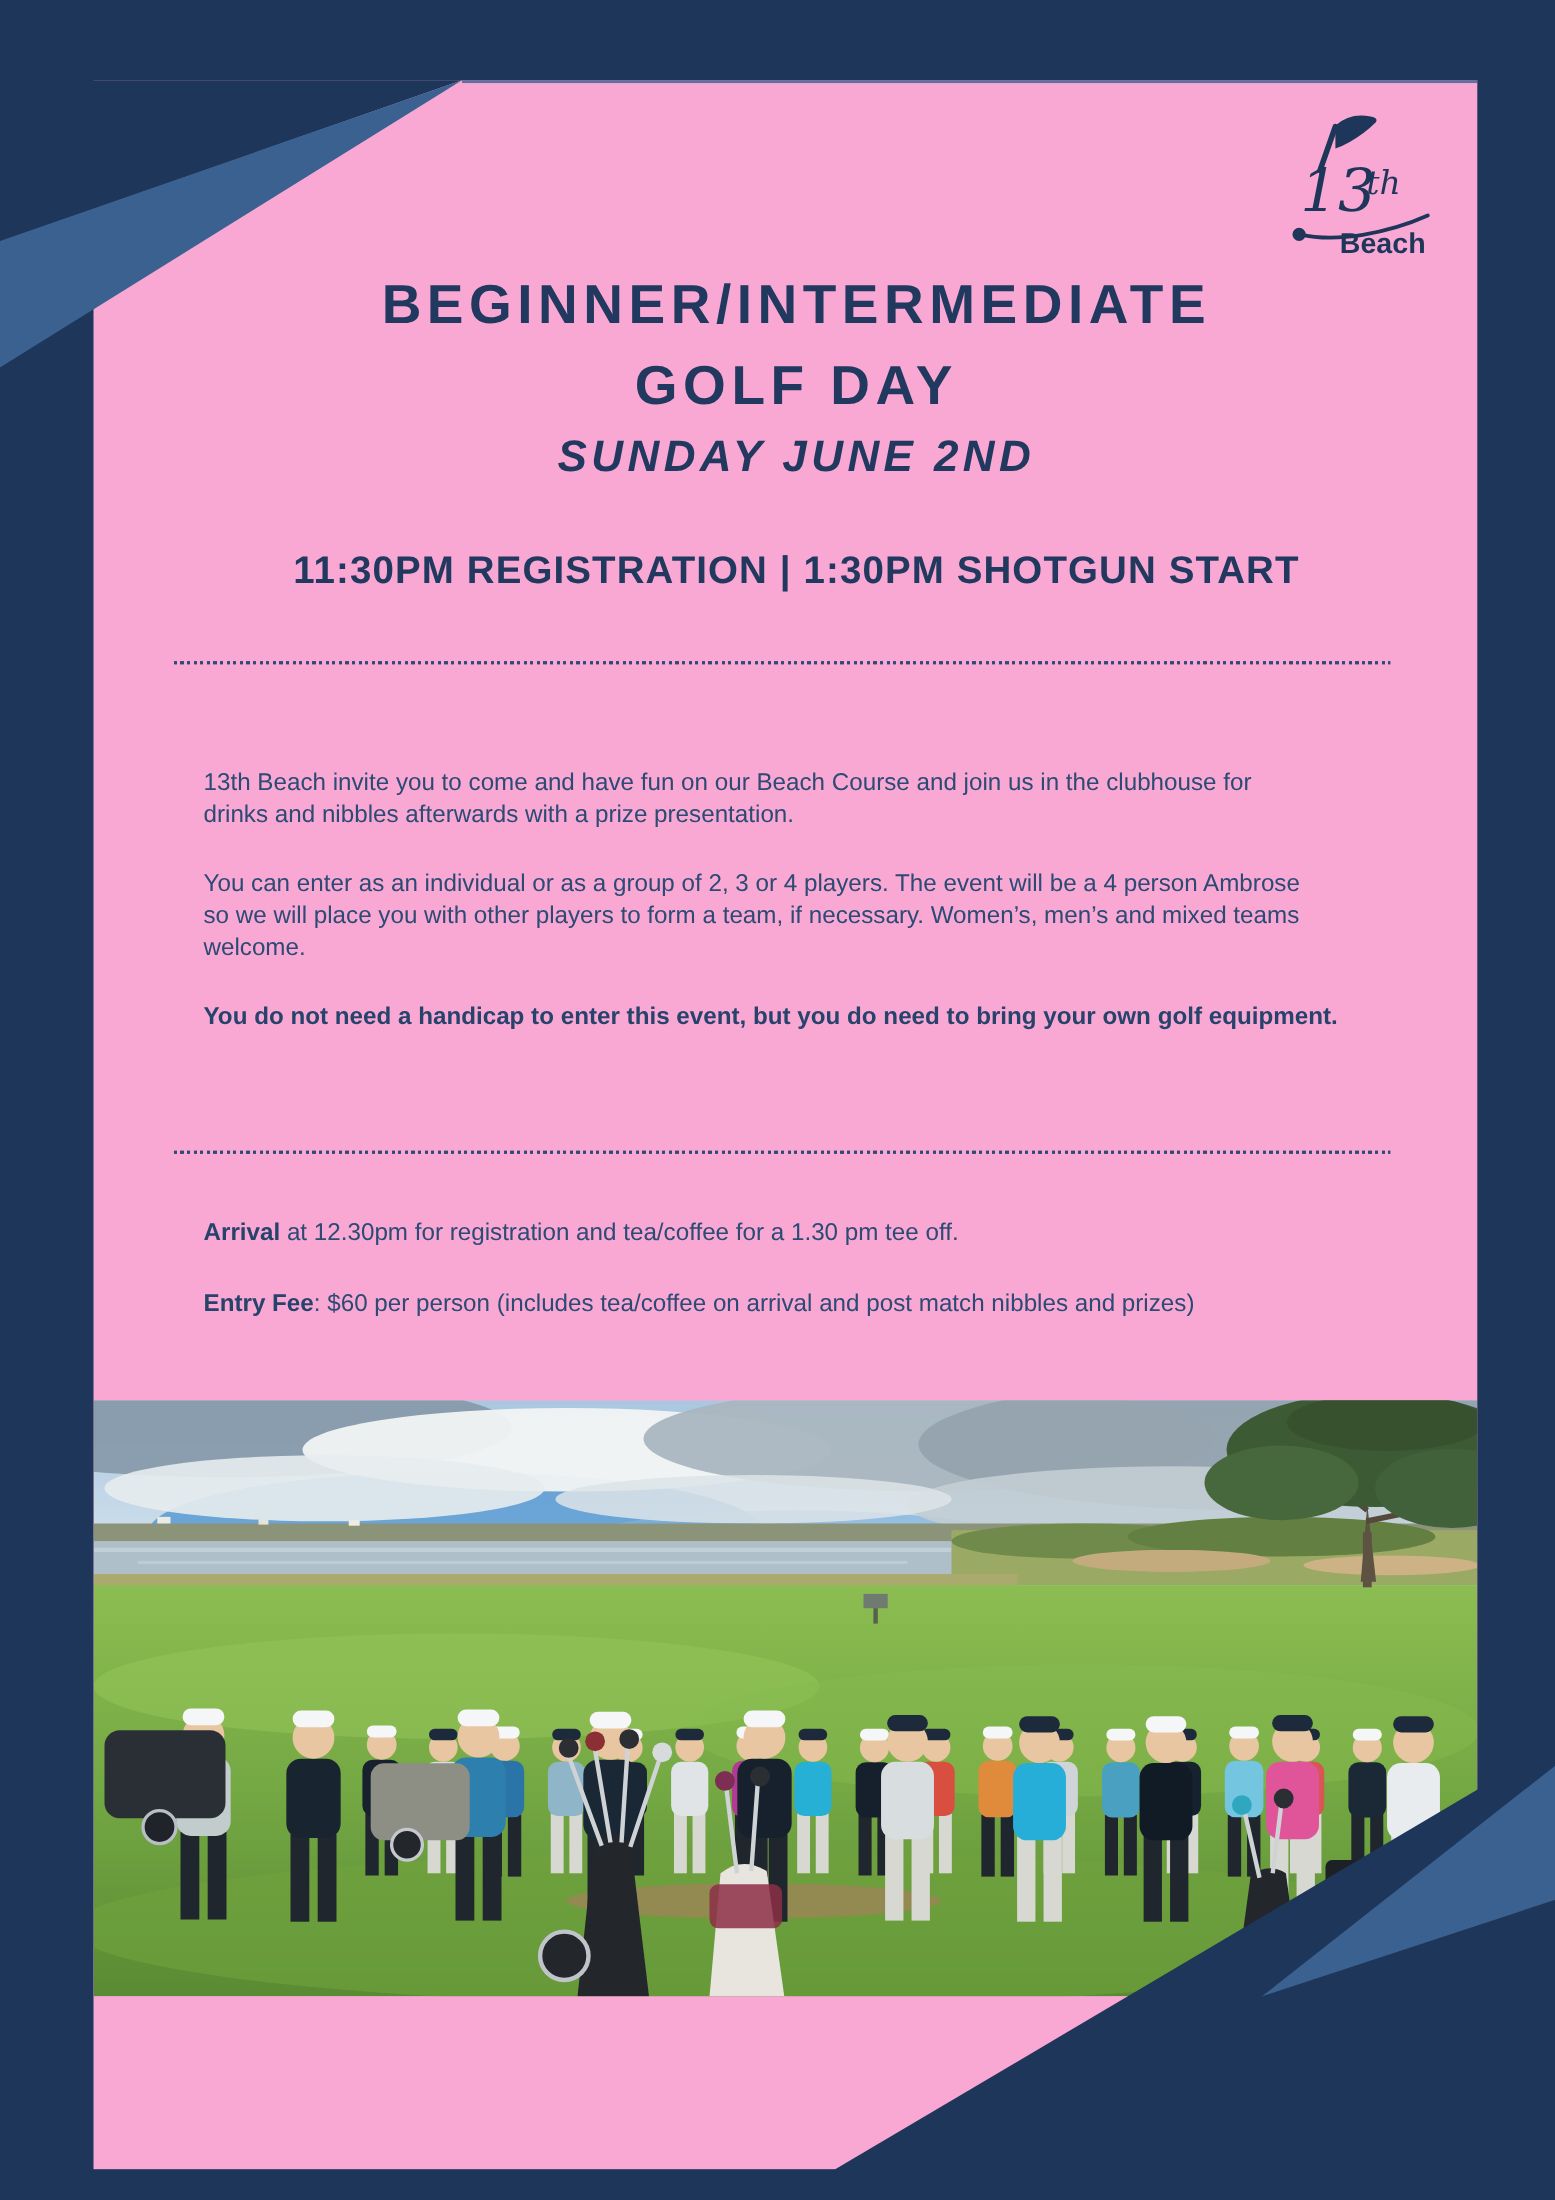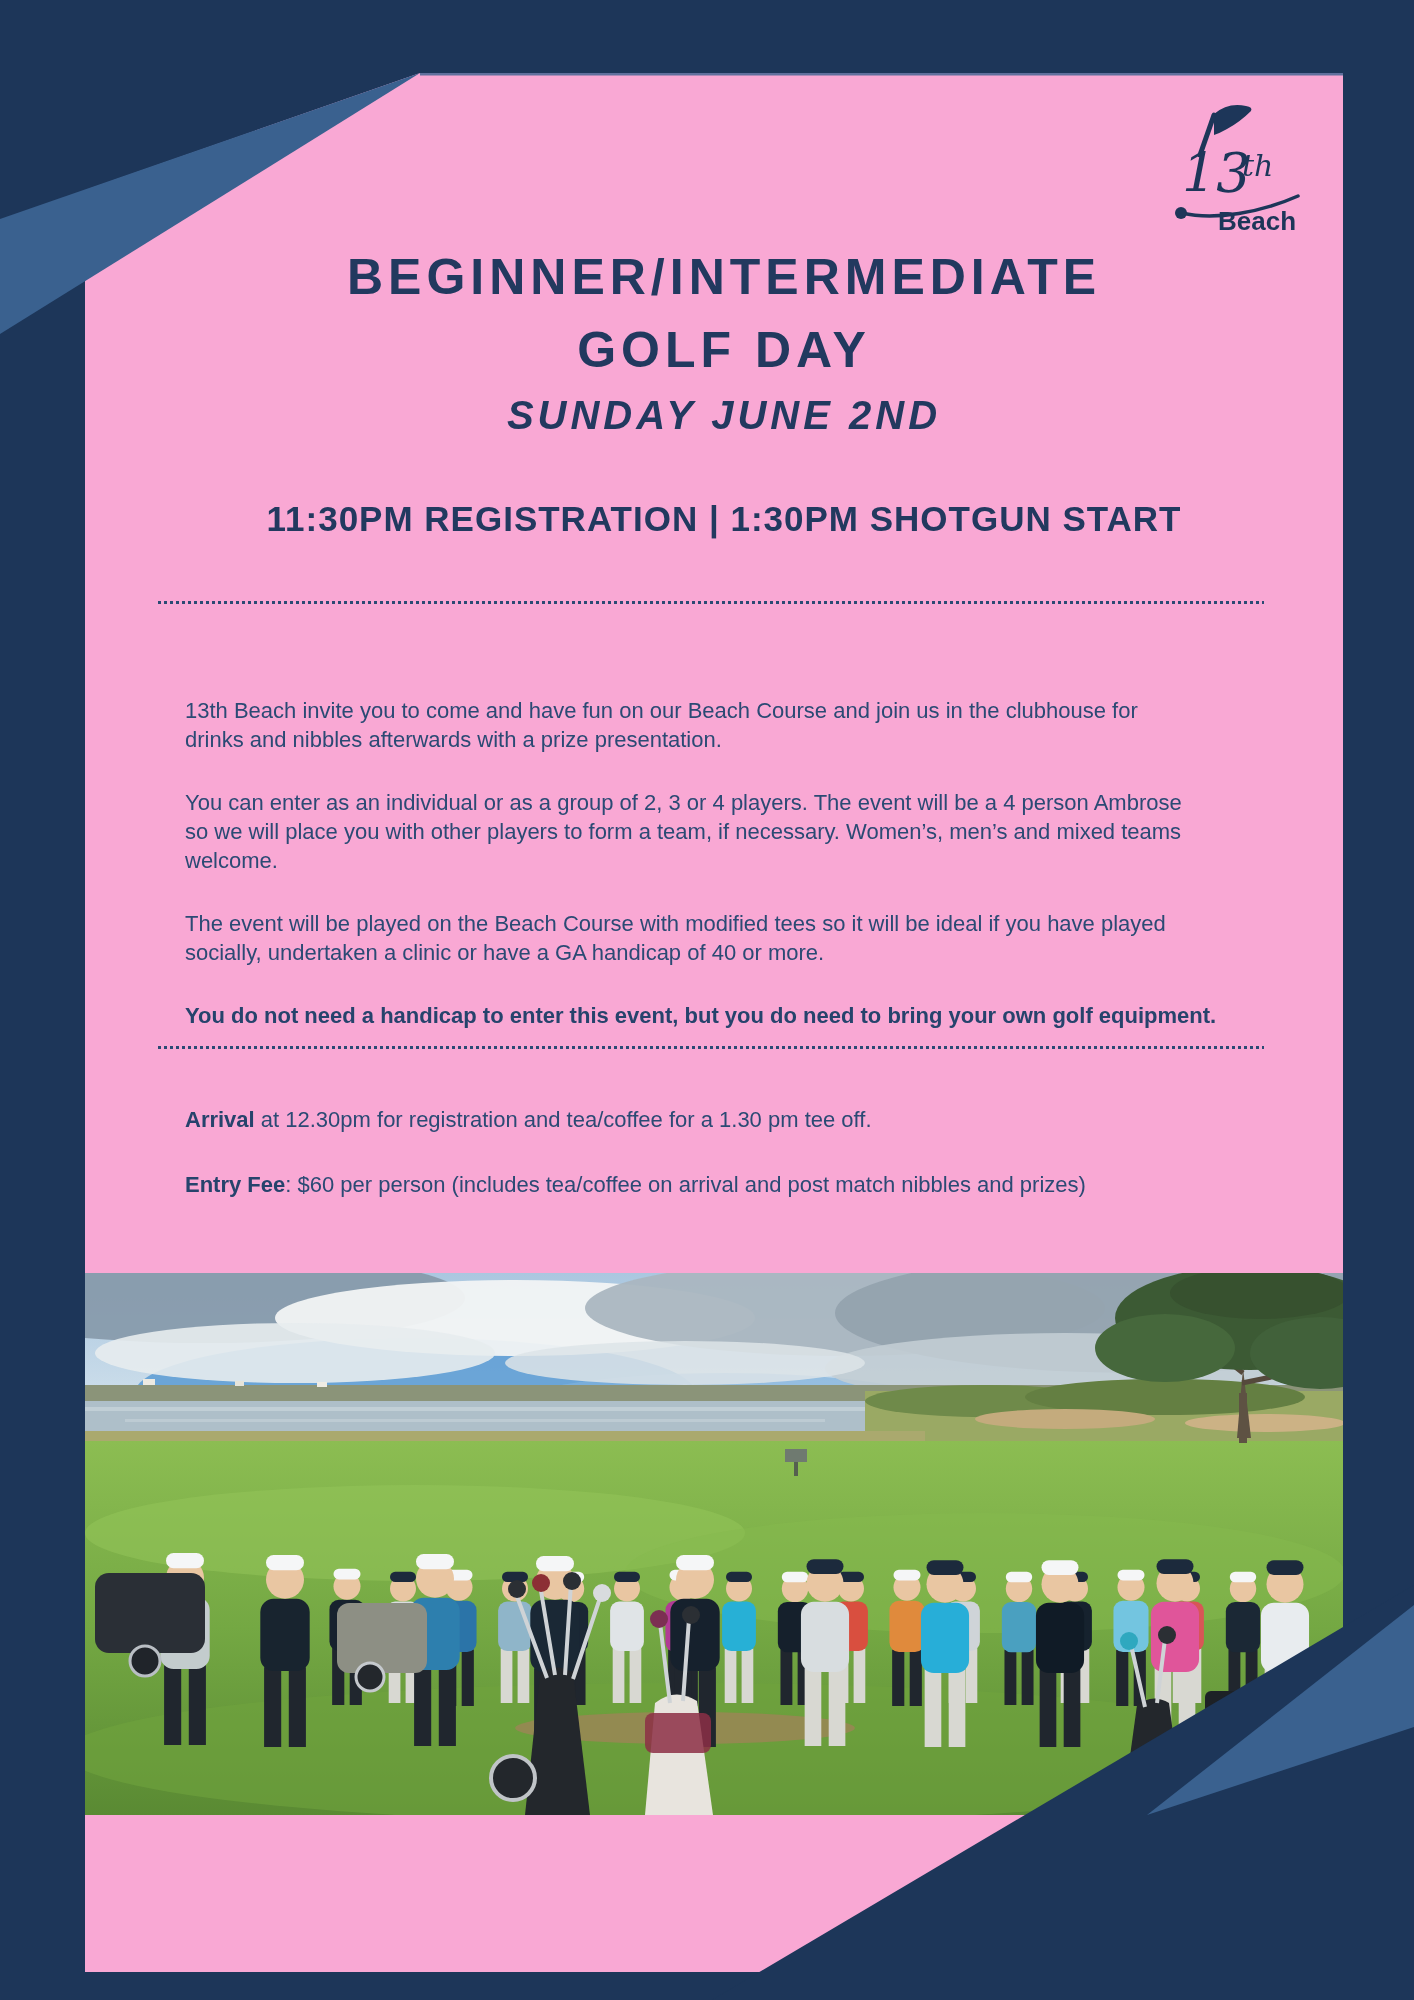--- a/index.html
+++ b/index.html
@@ -208,22 +208,20 @@
   <div class="center-col timeline">11:30PM REGISTRATION | 1:30PM SHOTGUN START</div>
 
   <div class="divider d1"></div>
 
   <div class="body-copy">
     <p>13th Beach invite you to come and have fun on our Beach Course and join us in the clubhouse for
 drinks and nibbles afterwards with a prize presentation.</p>
     <p>You can enter as an individual or as a group of 2, 3 or 4 players. The event will be a 4 person Ambrose
 so we will place you with other players to form a team, if necessary. Women’s, men’s and mixed teams
 welcome.</p>
-    <p>The event will be played on the Beach Course with modified tees so it will be ideal if you have played
-socially, undertaken a clinic or have a GA handicap of 40 or more.</p>
     <p class="bold">You do not need a handicap to enter this event, but you do need to bring your own golf equipment.</p>
   </div>
 
   <div class="divider d2"></div>
 
   <div class="info-line info-arrival">
     <b>Arrival</b><span> at 12.30pm for registration and tea/coffee for a 1.30 pm tee off.</span>
   </div>
   <div class="info-line info-entry">
     <b>Entry Fee</b><span>: $60 per person (includes tea/coffee on arrival and post match nibbles and prizes)</span>

